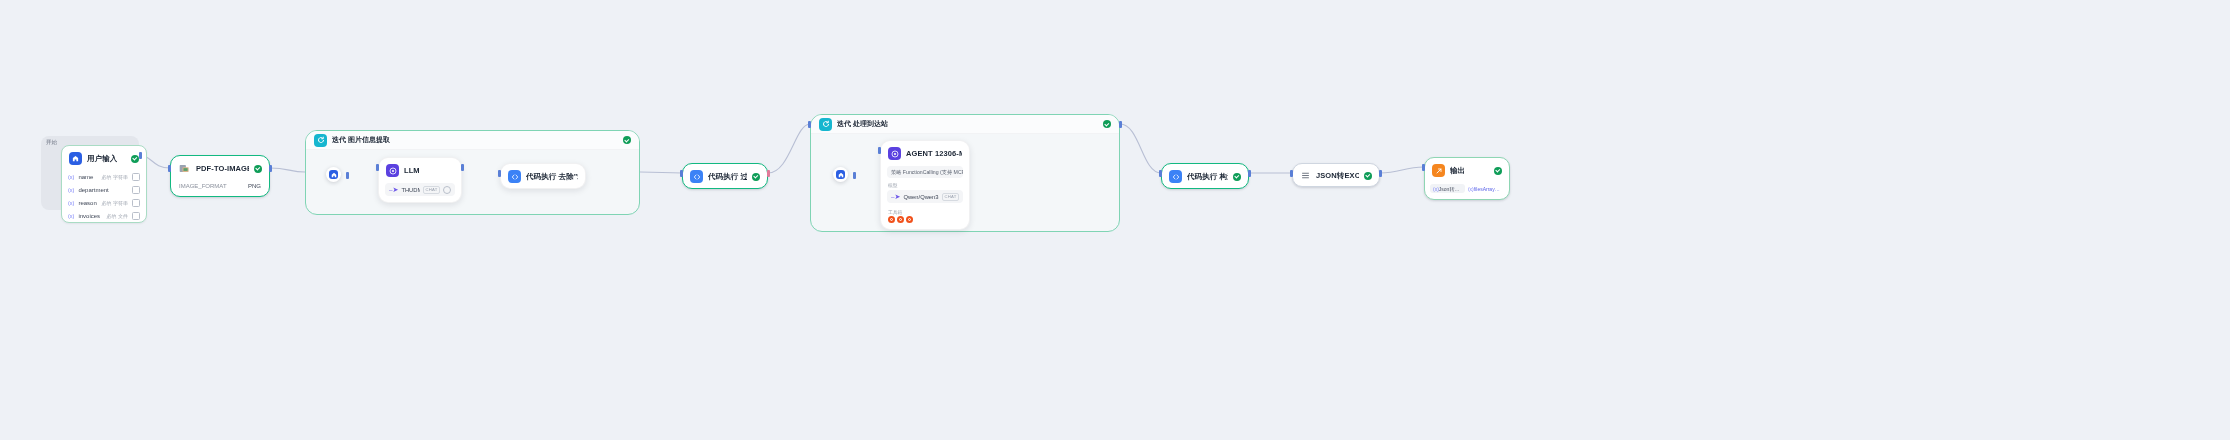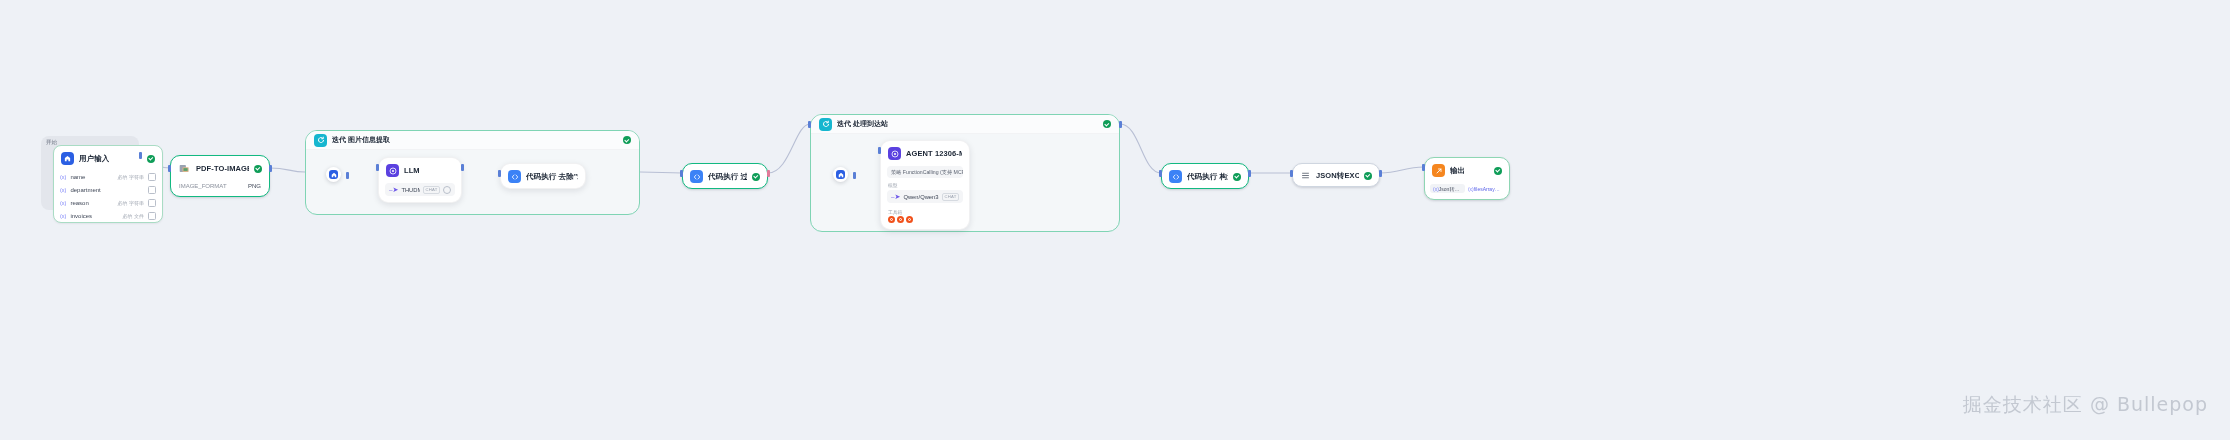--- a/index.html
+++ b/index.html
@@ -108,22 +108,22 @@
     box-sizing: border-box;
   }
   #start-wrap .grp-label {
     font-size: 5.5px;
     color: #6b7280;
     padding: 2px 0 0 5px;
     line-height: 8px;
   }
   #start-node {
     position: absolute;
-    left: 12px; top: 9px;
-    width: 110px;
+    left: 20px; top: 9px;
+    width: 86px;
     background: #fff;
     border: 1px solid #a9dcc4;
     border-radius: 8px;
     box-sizing: border-box;
     box-shadow: 0 1px 2px rgba(16,24,40,.06);
   }
   .var-row {
     display: flex;
     align-items: center;
     padding: 2.5px 6px;
@@ -585,15 +585,14 @@
       <span class="out-chip">
         <span class="vx">(x)</span><span>Json转Ex...</span>
       </span>
       <span class="out-chip link">
         <span class="vx">(x)</span><span>filesArray[file]</span>
       </span>
     </div>
   </div>
   <div class="port" style="left:1422px; top:164px;"></div>
 
-  <div id="watermark">掘金技术社区 @ Bullepop</div>
 
 </div>
 
 </body></html>

